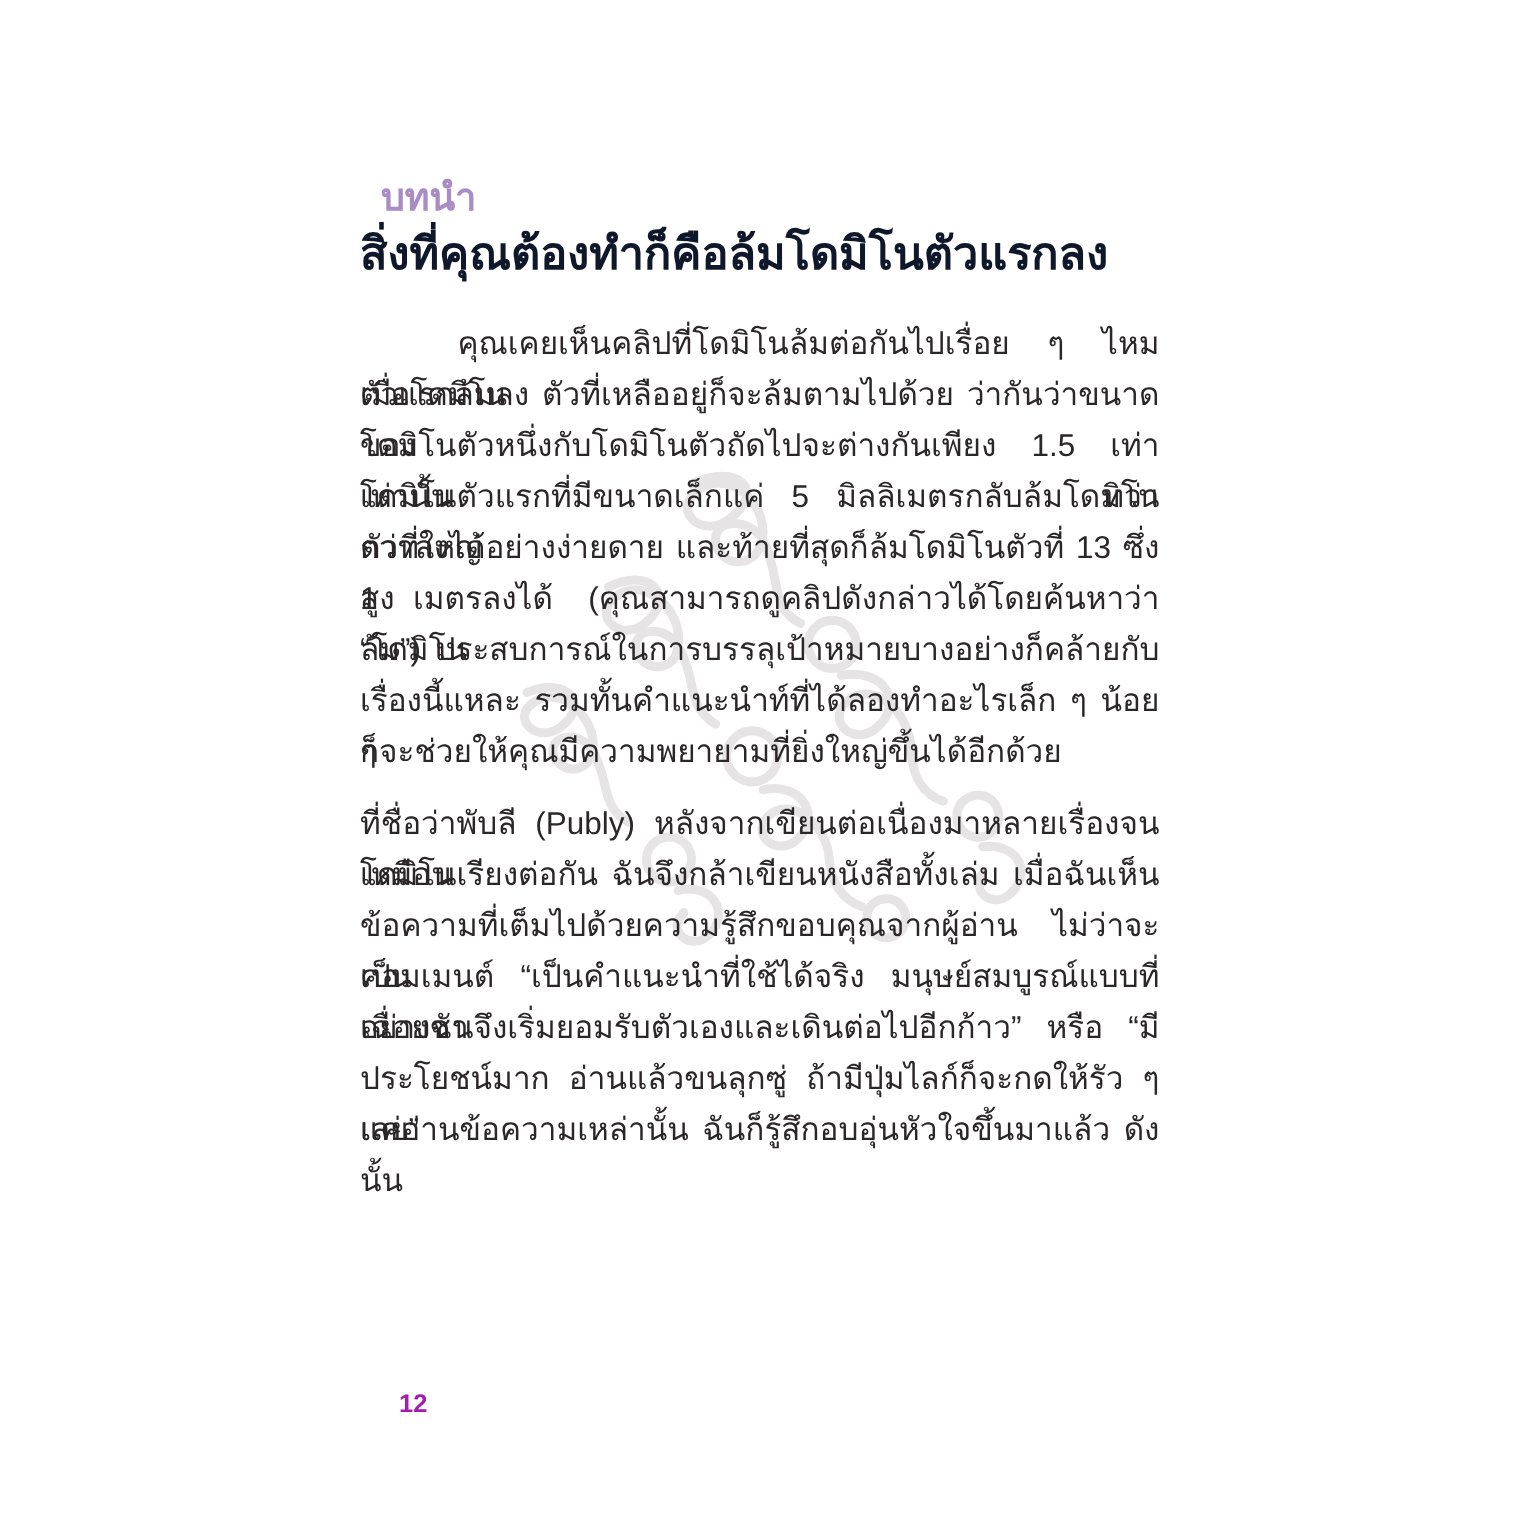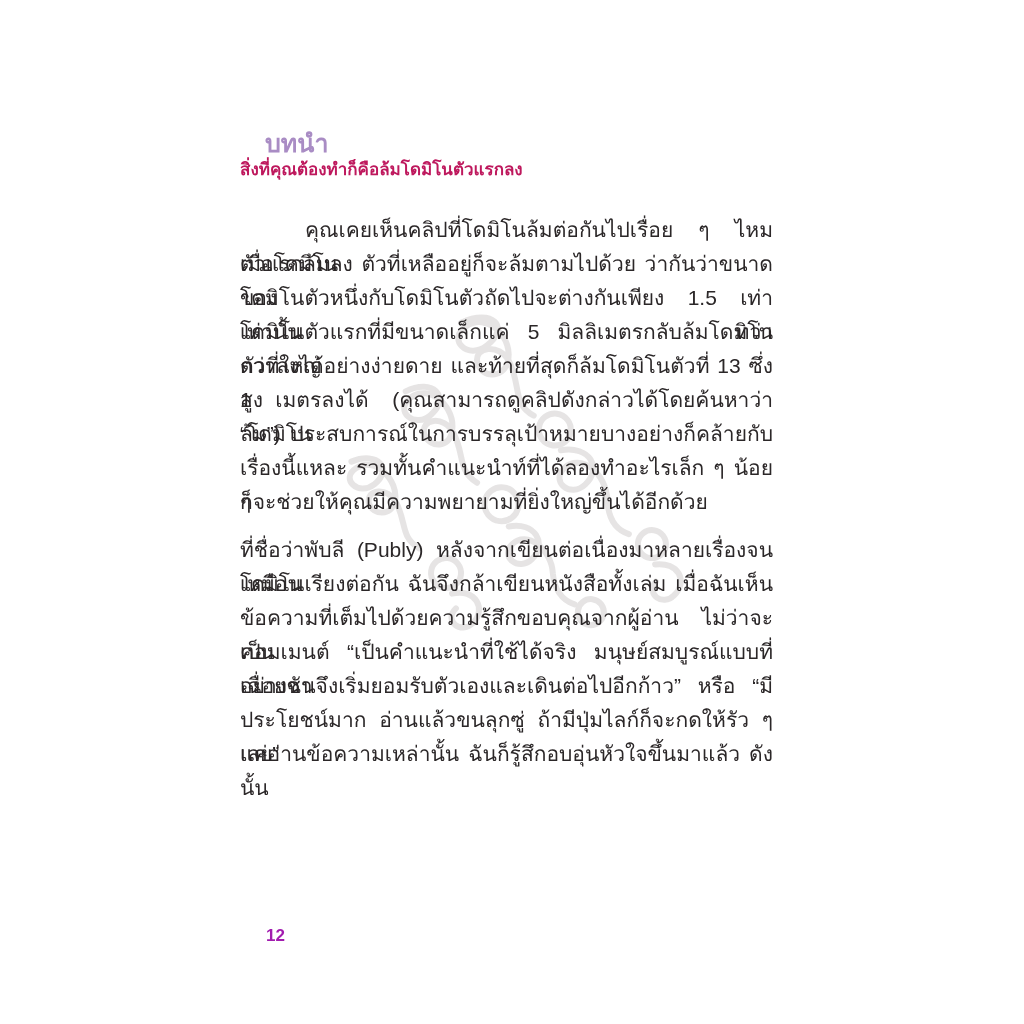--- a/index.html
+++ b/index.html
@@ -21,36 +21,36 @@
     top:295px;
     width:430px;
     height:430px;
     z-index:0;
     pointer-events:none;
   }
   .chapter{
     position:absolute;
     left:253px;
     top:116px;
-    margin:12px;
+    margin:1px;
     font-size:25px;
     line-height:30px;
     font-weight:700;
     color:#a98cc4;
     z-index:2;
   }
   .title{
     position:absolute;
     left:240px;
     top:153px;
     margin:0;
-    font-size:17px;
+    font-size:30px;
     line-height:34px;
     font-weight:700;
-    color:#be185d;
+    color:#0f172a;
     z-index:2;
   }
   .body-text{
     position:absolute;
     left:240px;
     top:213px;
     width:533px;
     z-index:2;
     color:#2b2728;
     font-size:21px;

